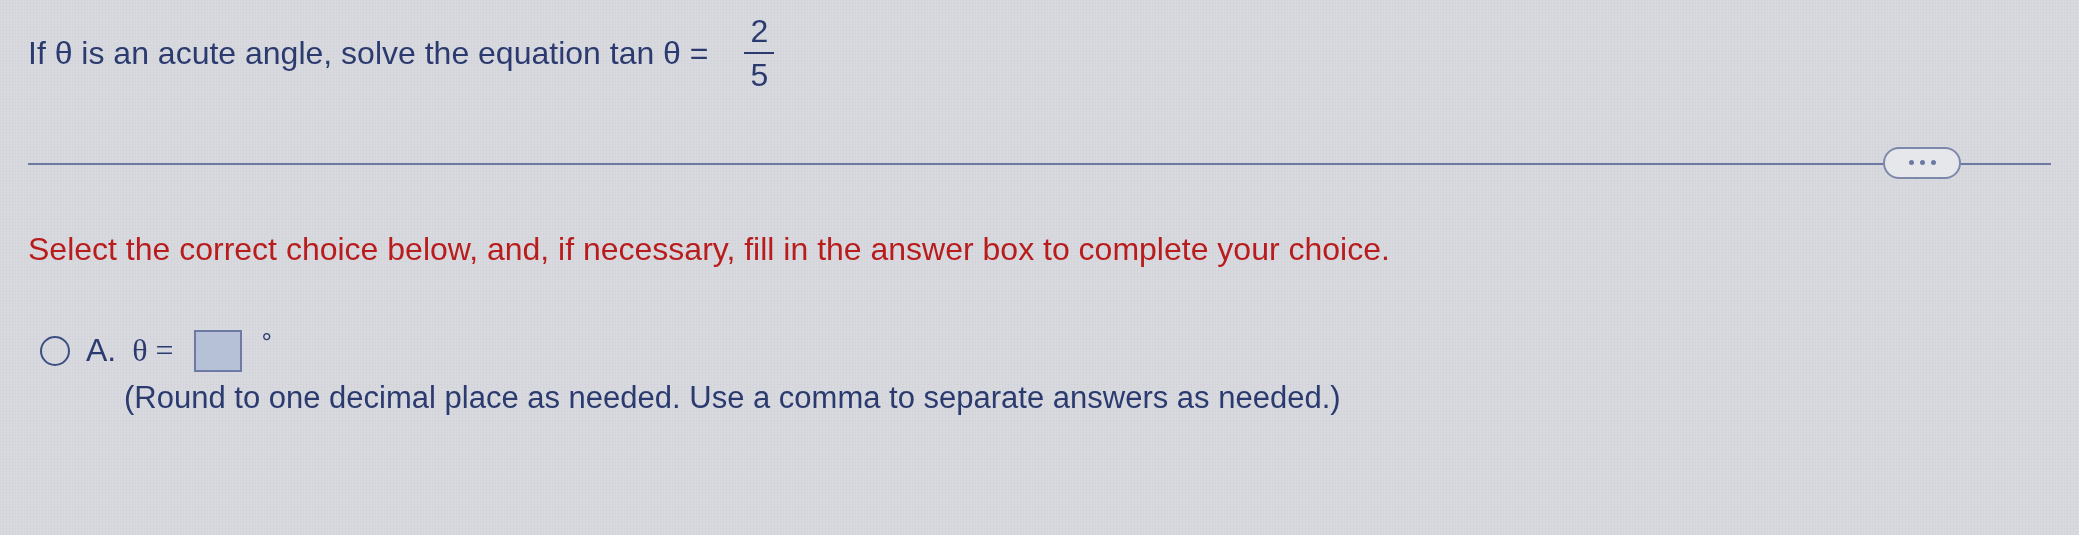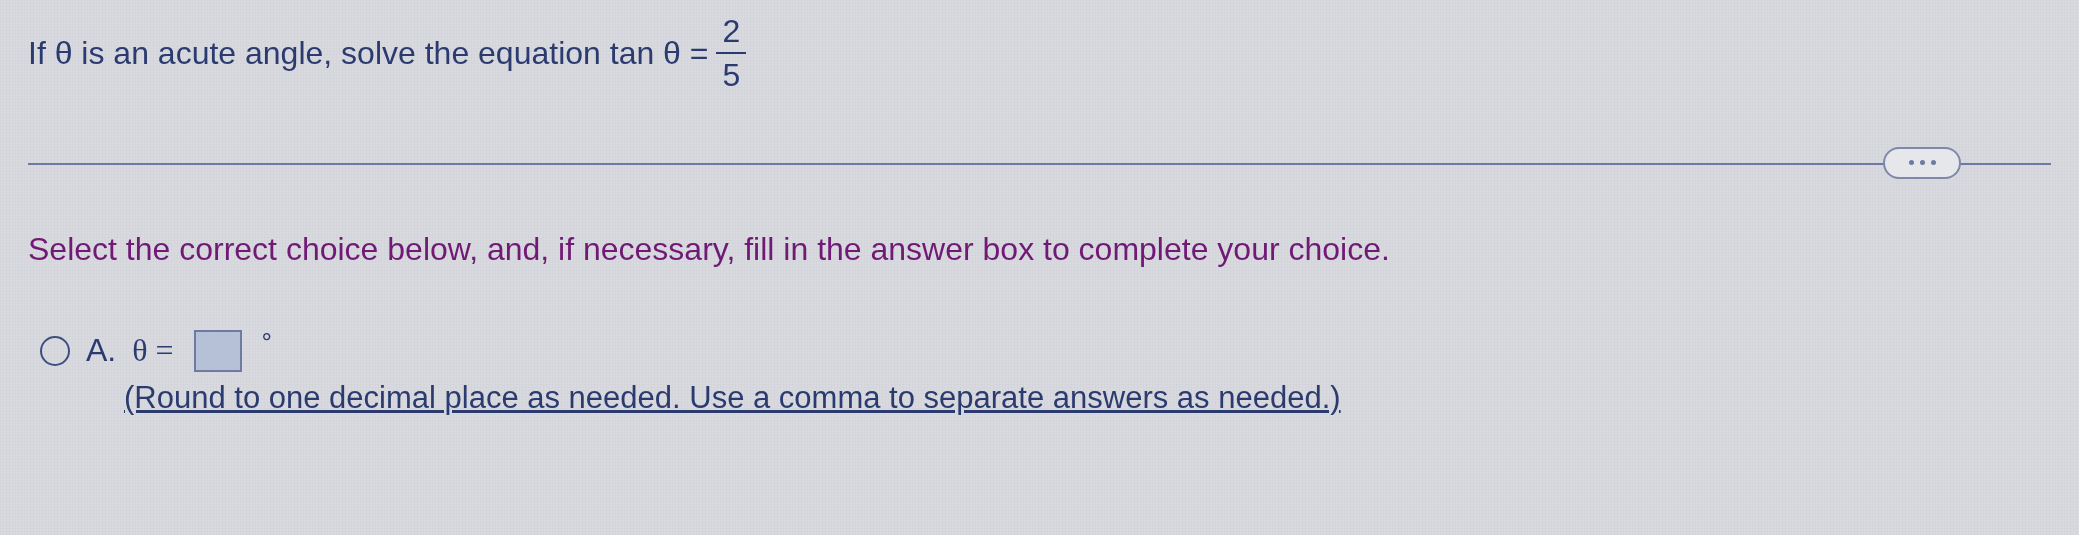--- a/index.html
+++ b/index.html
@@ -18,20 +18,21 @@
   }
   .question-area {
     padding: 12px 28px 0 28px;
   }
   .equation-line {
     display: flex;
     align-items: center;
     font-size: 32px;
     line-height: 1.2;
     color: #2b3b70;
+    gap: 28px;
   }
   .fraction {
     display: inline-flex;
     flex-direction: column;
     align-items: center;
     vertical-align: middle;
     margin: 0 8px;
   }
   .fraction .num { padding: 0 6px 2px 6px; border-bottom: 2px solid #2b3b70; }
   .fraction .den { padding: 2px 6px 0 6px; }
@@ -56,21 +57,21 @@
     align-items: center;
     justify-content: center;
     gap: 6px;
   }
   .ellipsis-chip .dot {
     width: 5px; height: 5px; background: #6d7aa3; border-radius: 50%;
   }
   .instruction {
     margin: 66px 28px 12px 28px;
     font-size: 32px;
-    color: #701a75;
+    color: #b91c1c;
   }
   .choice-row {
     margin: 62px 28px 0 40px;
     display: flex;
     align-items: center;
     font-size: 32px;
     color: #2b3b70;
     gap: 16px;
   }
   .radio {
@@ -94,21 +95,20 @@
     margin-left: 0px;
     font-size: 26px;
     color: #2b3b70;
     position: relative;
     top: -8px;
   }
   .hint {
     margin: 8px 28px 3px 124px;
     font-size: 31px;
     color: #2b3b70;
-    text-decoration: underline;
   }
   .theta { font-family: "Times New Roman", serif; }
 </style>
 </head>
 <body>
 
 <div class="question-area">
   <div class="equation-line">
     <span>If θ is an acute angle, solve the equation tan θ = </span>
     <span class="fraction">

